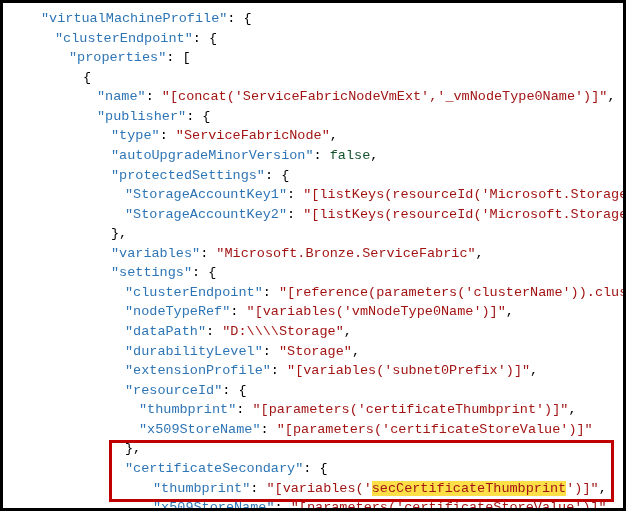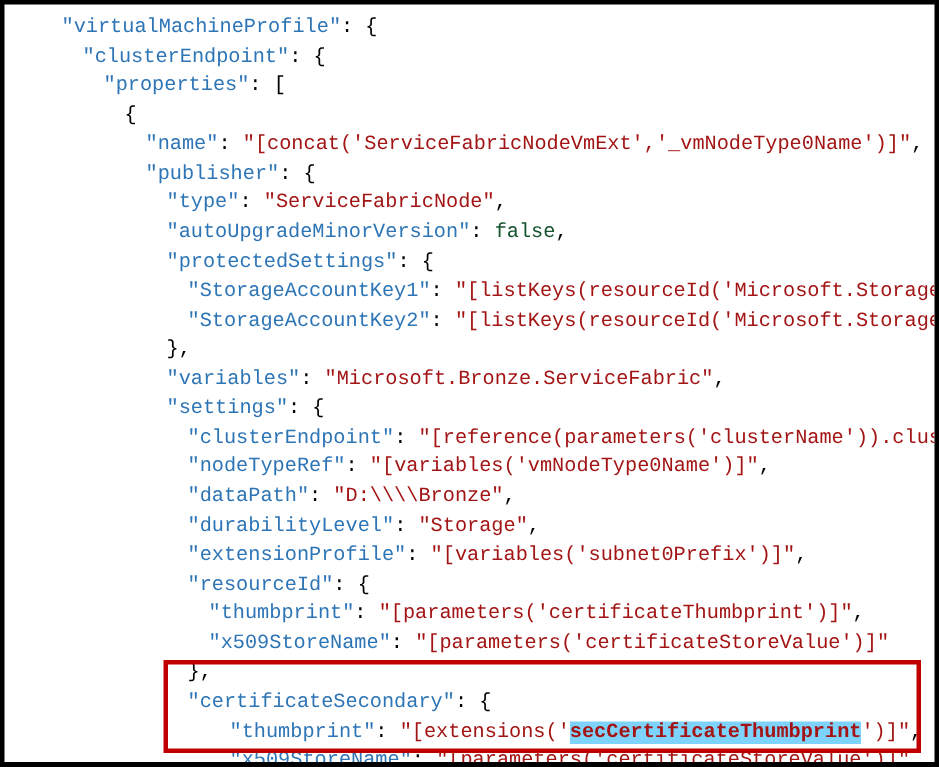--- a/index.html
+++ b/index.html
@@ -45,22 +45,21 @@
     position: absolute;
     border: 3px solid #c00000;
     left: 106px;
     top: 437px;
     width: 505px;
     height: 62px;
     box-sizing: border-box;
     pointer-events:none;
   }
   .text-highlight {
-    background: #7dd3fc;
-    font-weight: bold;
+    background: #fde047;
   }
 </style>
 </head>
 <body>
 
 <div class="outer">
   <div class="inner">
     <div class="line ind0"><span class="key">"<span>virtualMachineProfile</span>"</span><span class="punct">: {</span></div>
     <div class="line ind1"><span class="key">"<span>clusterEndpoint</span>"</span><span class="punct">: {</span></div>
     <div class="line ind2"><span class="key">"<span>properties</span>"</span><span class="punct">: [</span></div>
@@ -70,26 +69,26 @@
     <div class="line ind5"><span class="key">"<span>type</span>"</span><span class="punct">: </span><span class="str">"<span>ServiceFabricNode</span>"</span><span class="punct">,</span></div>
     <div class="line ind5"><span class="key">"<span>autoUpgradeMinorVersion</span>"</span><span class="punct">: </span><span class="false">false</span><span class="punct">,</span></div>
     <div class="line ind5"><span class="key">"<span>protectedSettings</span>"</span><span class="punct">: {</span></div>
     <div class="line ind6"><span class="key">"<span>StorageAccountKey1</span>"</span><span class="punct">: </span><span class="str">"<span>[listKeys(resourceId('Microsoft.Storage/</span></span></div>
     <div class="line ind6"><span class="key">"<span>StorageAccountKey2</span>"</span><span class="punct">: </span><span class="str">"<span>[listKeys(resourceId('Microsoft.Storage/</span></span></div>
     <div class="line ind5"><span class="punct">},</span></div>
     <div class="line ind5"><span class="key">"<span>variables</span>"</span><span class="punct">: </span><span class="str">"<span>Microsoft.Bronze.ServiceFabric</span>"</span><span class="punct">,</span></div>
     <div class="line ind5"><span class="key">"<span>settings</span>"</span><span class="punct">: {</span></div>
     <div class="line ind6"><span class="key">"<span>clusterEndpoint</span>"</span><span class="punct">: </span><span class="str">"<span>[reference(parameters('clusterName')).clust</span></span></div>
     <div class="line ind6"><span class="key">"<span>nodeTypeRef</span>"</span><span class="punct">: </span><span class="str">"<span>[variables('vmNodeType0Name')]</span>"</span><span class="punct">,</span></div>
-    <div class="line ind6"><span class="key">"<span>dataPath</span>"</span><span class="punct">: </span><span class="str">"<span>D:\\\\Bronze</span>"</span><span class="punct">,</span></div>
+    <div class="line ind6"><span class="key">"<span>dataPath</span>"</span><span class="punct">: </span><span class="str">"<span>D:\\\\Storage</span>"</span><span class="punct">,</span></div>
     <div class="line ind6"><span class="key">"<span>durabilityLevel</span>"</span><span class="punct">: </span><span class="str">"<span>Storage</span>"</span><span class="punct">,</span></div>
     <div class="line ind6"><span class="key">"<span>extensionProfile</span>"</span><span class="punct">: </span><span class="str">"<span>[variables('subnet0Prefix')]</span>"</span><span class="punct">,</span></div>
     <div class="line ind6"><span class="key">"<span>resourceId</span>"</span><span class="punct">: {</span></div>
     <div class="line ind7"><span class="key">"<span>thumbprint</span>"</span><span class="punct">: </span><span class="str">"<span>[parameters('certificateThumbprint')]</span>"</span><span class="punct">,</span></div>
     <div class="line ind7"><span class="key">"<span>x509StoreName</span>"</span><span class="punct">: </span><span class="str">"<span>[parameters('certificateStoreValue')]</span>"</span></div>
     <div class="line ind6"><span class="punct">},</span></div>
     <div class="line ind6"><span class="key">"<span>certificateSecondary</span>"</span><span class="punct">: {</span></div>
-    <div class="line ind8"><span class="key">"<span>thumbprint</span>"</span><span class="punct">: </span><span class="str">"<span>[extensions('</span><span class="text-highlight">secCertificateThumbprint</span><span>')]</span>"</span><span class="punct">,</span></div>
+    <div class="line ind8"><span class="key">"<span>thumbprint</span>"</span><span class="punct">: </span><span class="str">"<span>[variables('</span><span class="text-highlight">secCertificateThumbprint</span><span>')]</span>"</span><span class="punct">,</span></div>
     <div class="line ind8"><span class="key">"<span>x509StoreName</span>"</span><span class="punct">: </span><span class="str">"<span>[parameters('certificateStoreValue')]</span>"</span></div>
 
     <div class="highlight-box"></div>
   </div>
 </div>
 
 </body></html>

